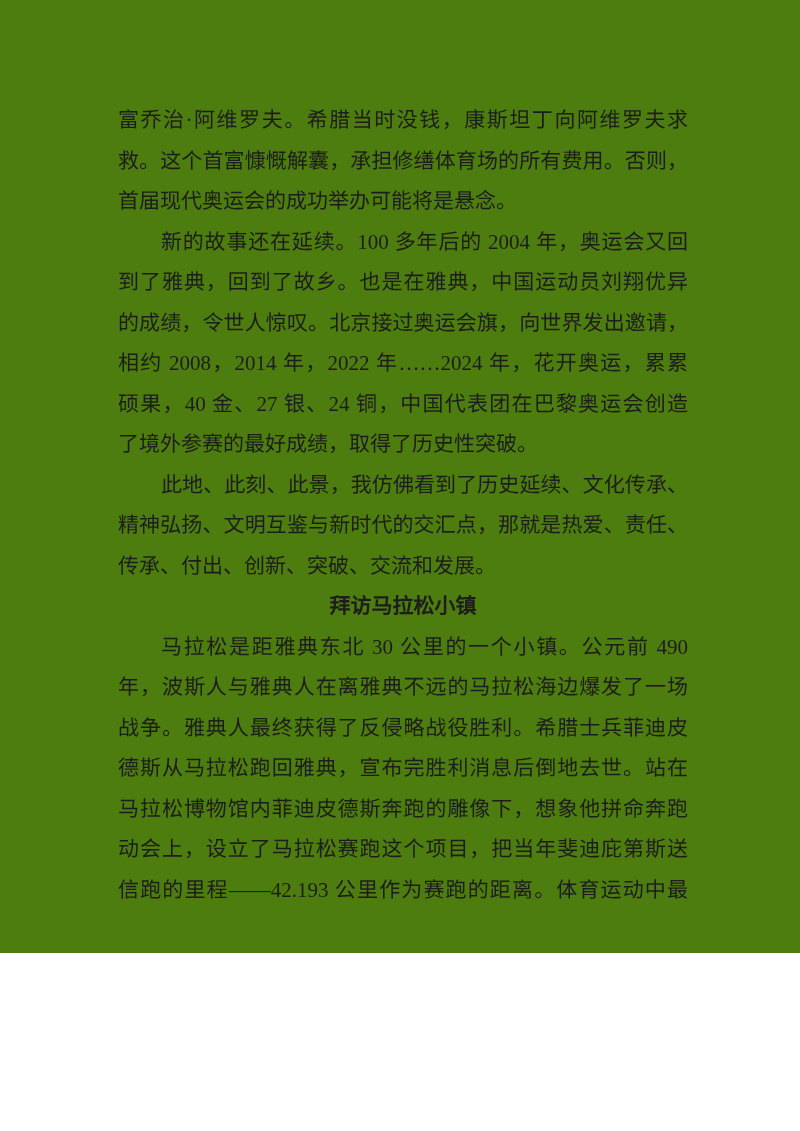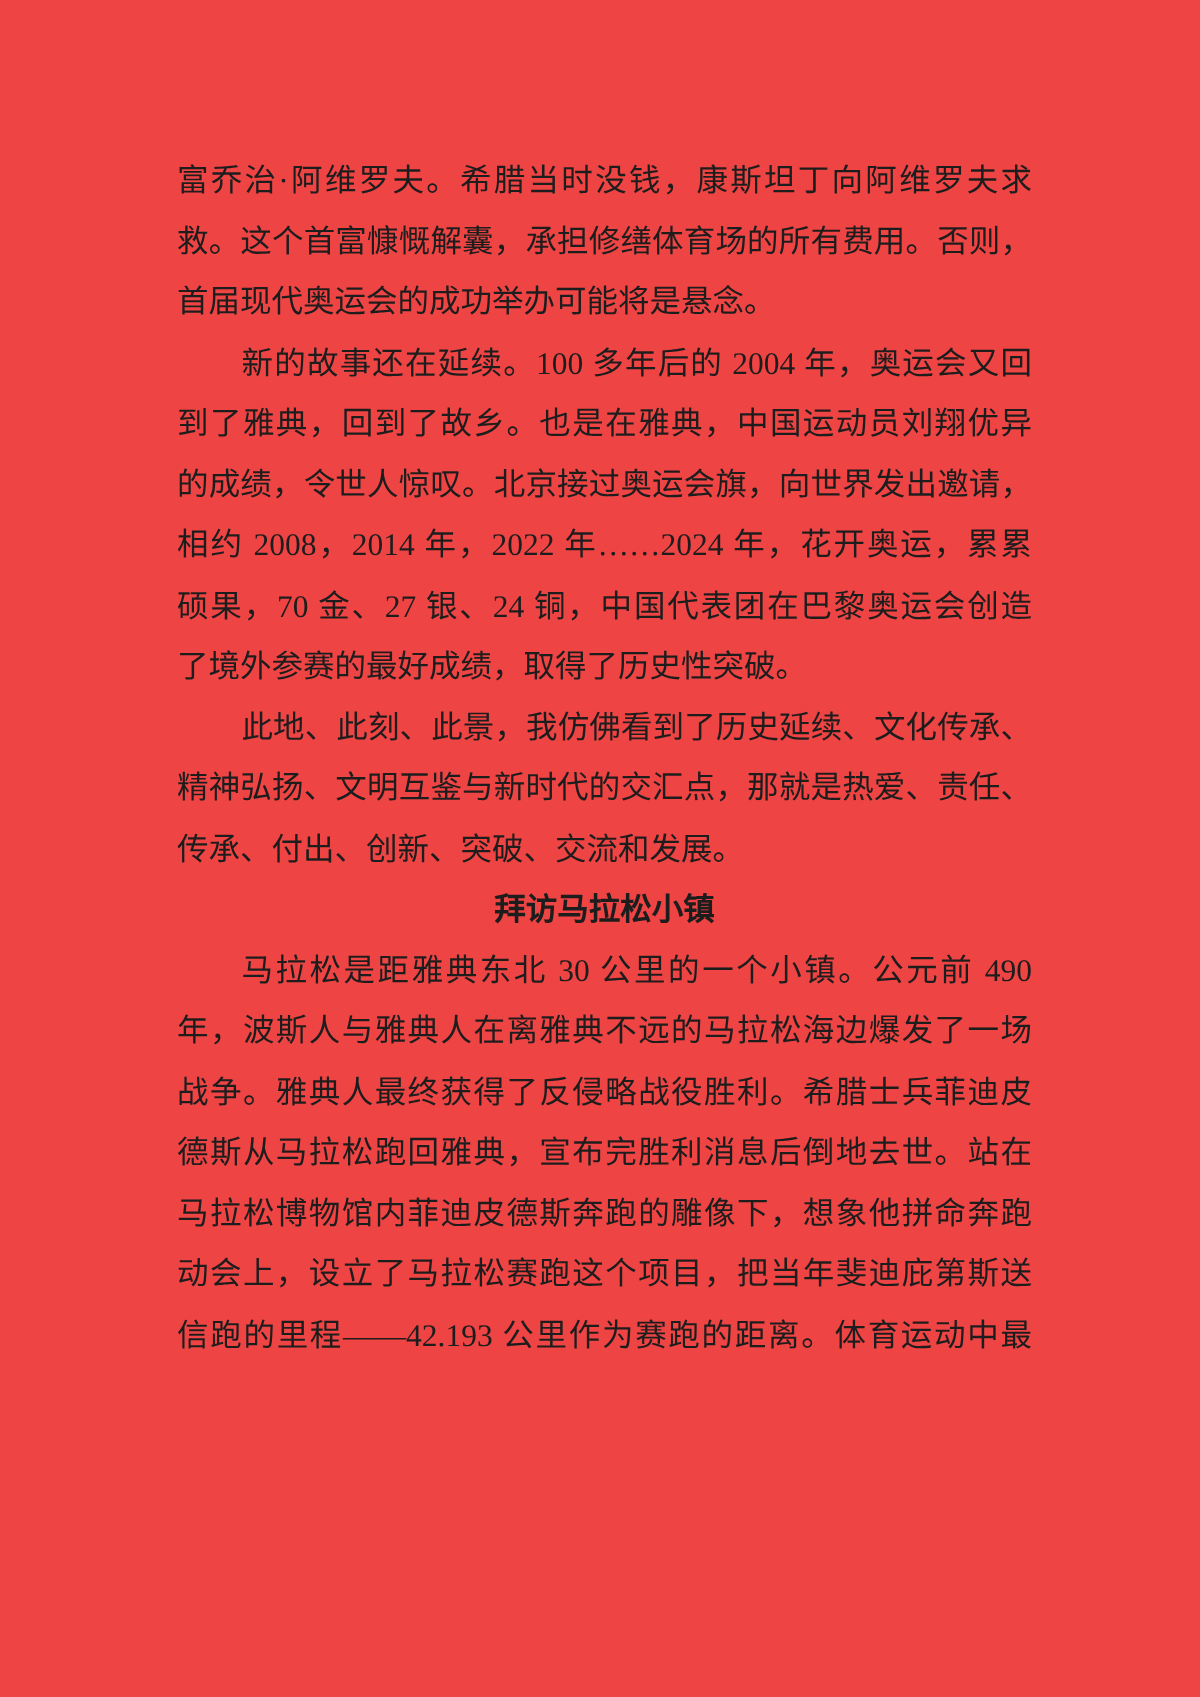--- a/index.html
+++ b/index.html
@@ -3,22 +3,22 @@
 <meta charset="utf-8">
 <style>
   html, body {
     margin: 0;
     padding: 0;
     background: #ffffff;
   }
   .page {
     position: relative;
     width: 800px;
-    height: 1131px;
-    background: #ef4444;
+    height: 953px;
+    background: #4d7c0f;
     overflow: hidden;
   }
   .text-block {
     position: absolute;
     left: 118px;
     top: 100px;
     width: 570px;
     color: #1d1d1d;
     font-family: "Liberation Serif", "DejaVu Serif", serif;
     font-size: 21px;
@@ -57,21 +57,21 @@
       <div class="line">富乔治·阿维罗夫。希腊当时没钱，康斯坦丁向阿维罗夫求</div>
       <div class="line">救。这个首富慷慨解囊，承担修缮体育场的所有费用。否则，</div>
       <div class="line last">首届现代奥运会的成功举办可能将是悬念。</div>
     </div>
 
     <div class="para">
       <div class="line indent">新的故事还在延续。100 多年后的 2004 年，奥运会又回</div>
       <div class="line">到了雅典，回到了故乡。也是在雅典，中国运动员刘翔优异</div>
       <div class="line">的成绩，令世人惊叹。北京接过奥运会旗，向世界发出邀请，</div>
       <div class="line">相约 2008，2014 年，2022 年……2024 年，花开奥运，累累</div>
-      <div class="line">硕果，70 金、27 银、24 铜，中国代表团在巴黎奥运会创造</div>
+      <div class="line">硕果，40 金、27 银、24 铜，中国代表团在巴黎奥运会创造</div>
       <div class="line last">了境外参赛的最好成绩，取得了历史性突破。</div>
     </div>
 
     <div class="para">
       <div class="line indent">此地、此刻、此景，我仿佛看到了历史延续、文化传承、</div>
       <div class="line">精神弘扬、文明互鉴与新时代的交汇点，那就是热爱、责任、</div>
       <div class="line last">传承、付出、创新、突破、交流和发展。</div>
     </div>
 
     <div class="heading">拜访马拉松小镇</div>

